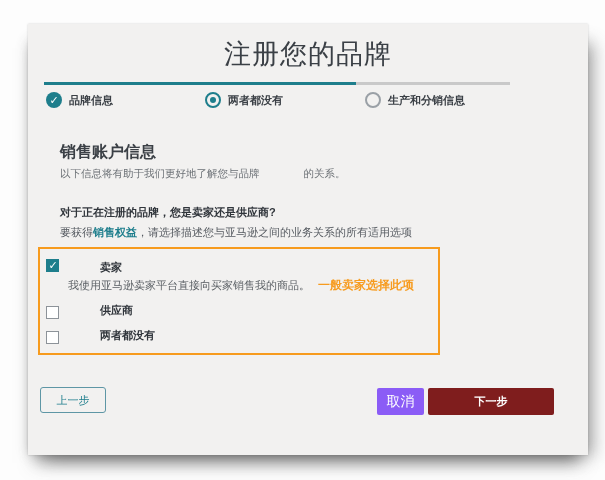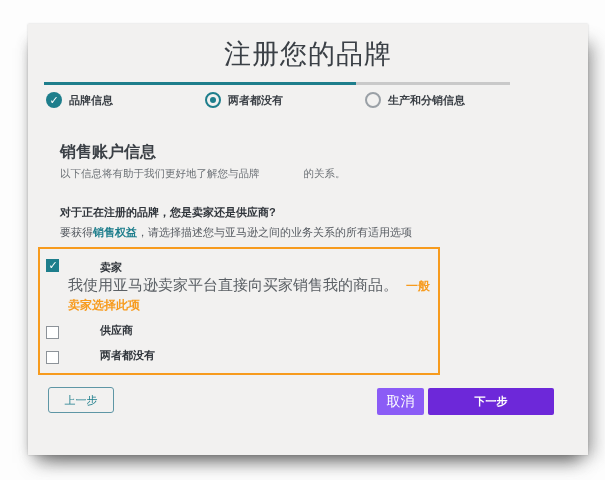--- a/index.html
+++ b/index.html
@@ -51,33 +51,33 @@
   .options-box { position:relative; margin:7px 0 0 2px; width:402px;
                  border:2px solid #f79b1e; padding:8px 6px 9px 6px; }
   .option { display:flex; align-items:flex-start; gap:9px; margin-bottom:10px; }
   .option:last-child { margin-bottom:0; }
   .checkbox { width:13px; height:13px; margin-top:2px; flex:0 0 auto; background:#fff;
               border:1px solid #8d9399; cursor:pointer; }
   .checkbox.checked { background:#1e7e8c; border-color:#1e7e8c; position:relative; }
   .checkbox.checked::after { content:"✓"; position:absolute; left:1.5px; top:-1px;
                              color:#fff; font-size:11px; font-weight:700; }
   .opt-label { font-size:11px; font-weight:700; color:#30353b; line-height:1.25;margin-left:32px; }
-  .opt-desc { font-size:15px; color:#5b6065; line-height:1.3; }
+  .opt-desc { font-size:11px; color:#5b6065; line-height:1.3; }
   .annotation { color:#f79b1e; font-weight:700; font-size:12px; margin-left:8px; }
 
   
-  .btn-back { position:absolute; left:20px; bottom:42px; width:66px; height:26px;
+  .btn-back { position:absolute; left:12px; bottom:42px; width:66px; height:26px;
               background:#f2f1f0; border:1px solid #5e96a5; border-radius:3px;
               color:#1e7e8c; font-size:11px; cursor:pointer;
               font-family:inherit; }
   .btn-cancel { position:absolute; right:164px; bottom:40px; width:47px; height:27px;
                 background:#8b5cf6; border:none; border-radius:2px; color:#fff;
                 font-size:14px; cursor:pointer; font-family:inherit; }
   .btn-next { position:absolute; right:34px; bottom:40px; width:126px; height:27px;
-              background:#6d28d9; border:none; border-radius:2px; color:#fff;
+              background:#7f1d1d; border:none; border-radius:2px; color:#fff;
               font-size:11px; font-weight:600; cursor:pointer; font-family:inherit; }
 </style>
 </head>
 <body>
 
 <div class="stage">
   <div class="card">
 
     <div class="title">注册您的品牌</div>
 

